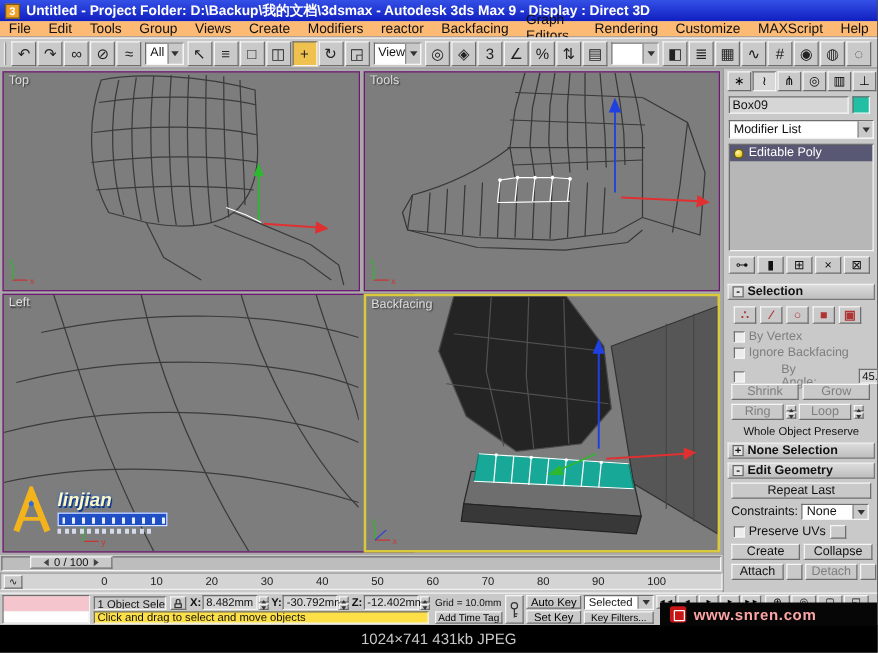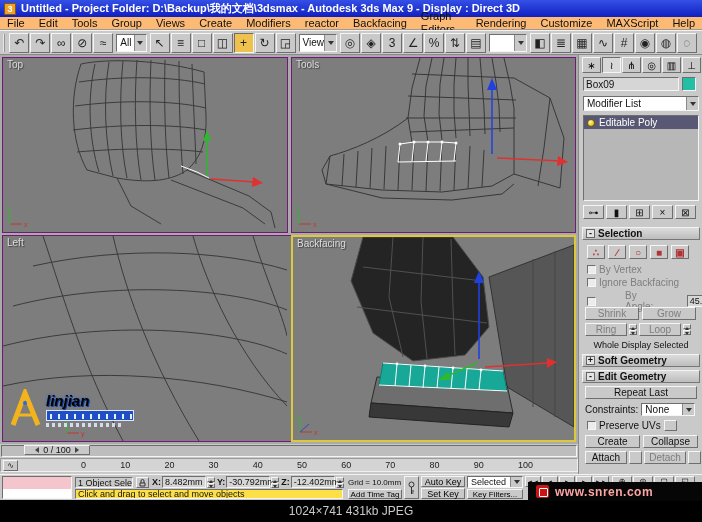--- a/index.html
+++ b/index.html
@@ -35,21 +35,21 @@
   
   .vparea{position:absolute;left:0;top:55px;width:578px;height:389px;background:#aaaaaa;}
   .vp{position:absolute;background:#7d7d7d;border:1px solid #701a75;overflow:hidden;}
   .vp.active{border:2px solid #d9c93b;}
   .vplabel{position:absolute;left:4px;top:1px;color:#dcdcdc;font-size:10px;text-shadow:1px 1px 1px #3c3c3c;z-index:2;}
   .tripod{position:absolute;left:3px;bottom:3px;z-index:2;}
   .vp svg.wire{position:absolute;left:0;top:0;}
 
   
   .wm{position:absolute;left:6px;bottom:14px;display:flex;align-items:flex-end;gap:3px;z-index:3;}
-  .wm-name{color:#000000;font-weight:bold;font-style:italic;font-size:15px;
+  .wm-name{color:#fef9c3;font-weight:bold;font-style:italic;font-size:15px;
     text-shadow:1px 1px 0 #123a8a,0 0 3px #2a6adf;line-height:15px;}
   .wm-badge{width:88px;height:11px;background:#1f4fc4;border:1px solid #dfe6ff;margin:2px 0;
     background-image:repeating-linear-gradient(90deg,rgba(255,255,255,.9) 0 2px,transparent 2px 8px);
     background-size:100% 5px;background-repeat:no-repeat;background-position:3px 3px;}
   .wm-url{width:78px;height:4px;background:repeating-linear-gradient(90deg,#e6ecff 0 3px,transparent 3px 6px);opacity:.85;}
 
   
   .cpanel{position:absolute;left:578px;top:55px;width:124px;height:419px;background:#c9c9c9;
     border-left:1px solid #8a8a8a;font-size:10px;}
   .tabbtn{width:19px;height:16px;background:#c9c9c9;border:1px solid;
@@ -532,25 +532,25 @@
       <span class="spin">
             <i class="up"></i>
             <i class="dn"></i>
           </span>
       <button class="pbtn dim" style="width:42px;height:13px;">Loop</button>
       <span class="spin">
             <i class="up"></i>
             <i class="dn"></i>
           </span>
     </span>
-    <div style="position:absolute;left:0;top:285px;width:124px;text-align:center;font-size:9px;">Whole Display Selected</div>
+    <div style="position:absolute;left:0;top:285px;width:124px;text-align:center;font-size:9px;">Whole Object Preserve</div>
 
     <div class="rollout" style="top:299px;">
       <span class="rstate">+</span>
-      <span>Soft Geometry</span>
+      <span>None Selection</span>
     </div>
     <div class="rollout" style="top:315px;">
       <span class="rstate">-</span>
       <span>Edit Geometry</span>
     </div>
     <button class="pbtn" style="position:absolute;left:6px;top:331px;width:112px;height:13px;">Repeat Last</button>
     <span class="cprow" style="left:6px;top:348px;">
       <span>Constraints:</span>
       <span class="dd" style="width:54px;height:13px;margin:0;">
         <span>None</span>

